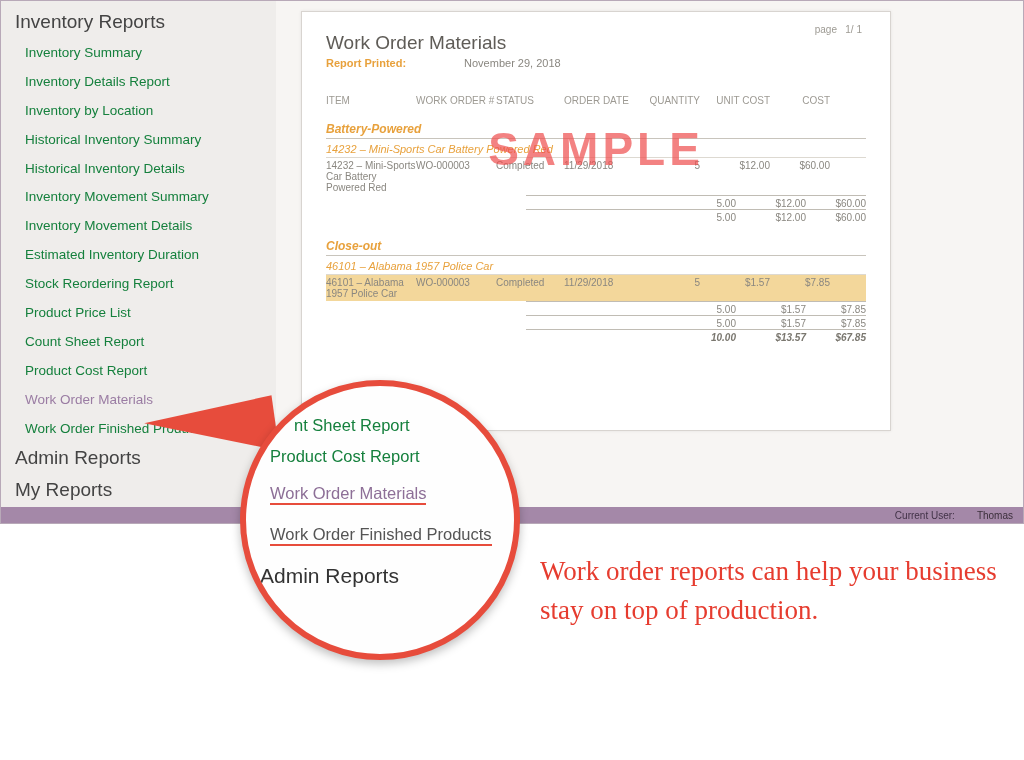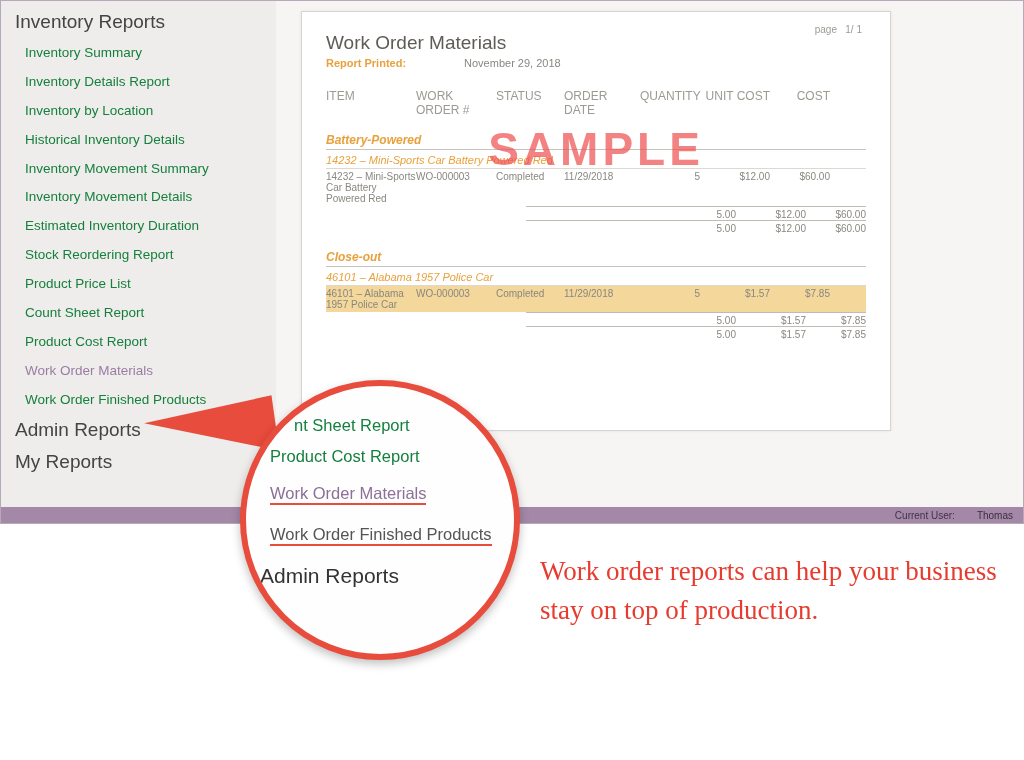--- a/index.html
+++ b/index.html
@@ -26,21 +26,21 @@
     position:absolute; left:300px; top:10px; width:590px; height:420px;
     background:#fff; border:1px solid #d8d4d0;
     box-shadow:0 0 3px rgba(0,0,0,.08);
     padding:12px 24px 12px 24px;
     font-size:11px; color:#8a8780;
   }
   .page-ind { position:absolute; right:28px; top:12px; font-size:10px; color:#9d9a93;}
   .report-title { font-size:19px; color:#5f5c57; margin-top:8px; font-weight:400;}
   .printed { font-size:11px; margin-top:3px;}
   .printed .lbl{ color:#e8a13c; font-weight:bold; margin-right:58px;}
-  .cols { display:flex; margin-top:20px; font-size:12px; color:#9d9a93; }
+  .cols { display:flex; margin-top:26px; font-size:10px; color:#9d9a93; }
   .c-item{width:90px;} .c-wo{width:80px;} .c-st{width:68px;} .c-dt{width:76px;}
   .c-qty{width:60px; text-align:right;} .c-uc{width:70px; text-align:right;} .c-cost{width:60px; text-align:right;}
   .group-head{ color:#e8a13c; font-style:italic; font-weight:bold; font-size:12px; margin-top:16px; border-bottom:1px solid #c8c4bc; padding-bottom:2px;}
   .subgroup{ color:#e8a13c; font-style:italic; font-size:11px; margin-top:4px; border-bottom:1px solid #ddd9d1; padding-bottom:2px;}
   .row{ display:flex; font-size:10px; color:#8a8780; align-items:flex-start; padding:2px 0;}
   .row.hl{ background:#f3d79b; }
   .totrow{ display:flex; font-size:10px; color:#8a8780; justify-content:flex-end; border-top:1px solid #c0bcb4; padding-top:2px; margin-left:200px;}
   .totrow .c-qty,.totrow .c-uc,.totrow .c-cost{ }
   .grand{ font-style:italic; font-weight:bold; color:#7a776f; }
   .watermark{
@@ -87,20 +87,21 @@
 <body>
 
 <div class="app">
 
   <div class="sidebar">
     <div class="section-head">Inventory Reports</div>
     <div id="inv-items">
         <div class="nav-item">Inventory Summary</div>
         <div class="nav-item">Inventory Details Report</div>
         <div class="nav-item">Inventory by Location</div>
+        <div class="nav-item">Historical Inventory Summary</div>
         <div class="nav-item">Historical Inventory Details</div>
         <div class="nav-item">Inventory Movement Summary</div>
         <div class="nav-item">Inventory Movement Details</div>
         <div class="nav-item">Estimated Inventory Duration</div>
         <div class="nav-item">Stock Reordering Report</div>
         <div class="nav-item">Product Price List</div>
         <div class="nav-item">Count Sheet Report</div>
         <div class="nav-item">Product Cost Report</div>
         <div class="nav-item active">Work Order Materials</div>
         <div class="nav-item">Work Order Finished Products</div>
@@ -162,20 +163,25 @@
         <div class="totrow">
           <div class="c-qty">5.00</div>
           <div class="c-uc">$1.57</div>
           <div class="c-cost">$7.85</div>
         </div>
         <div class="totrow">
           <div class="c-qty">5.00</div>
           <div class="c-uc">$1.57</div>
           <div class="c-cost">$7.85</div>
         </div>
+        <div class="totrow grand">
+          <div class="c-qty">10.00</div>
+          <div class="c-uc">$13.57</div>
+          <div class="c-cost">$67.85</div>
+        </div>
       </div>
 
     <div class="watermark">SAMPLE</div>
   </div>
 
   <div class="status-bar">
     <span class="lbl">Current User:</span>
     <span>Thomas</span>
   </div>
 </div>

